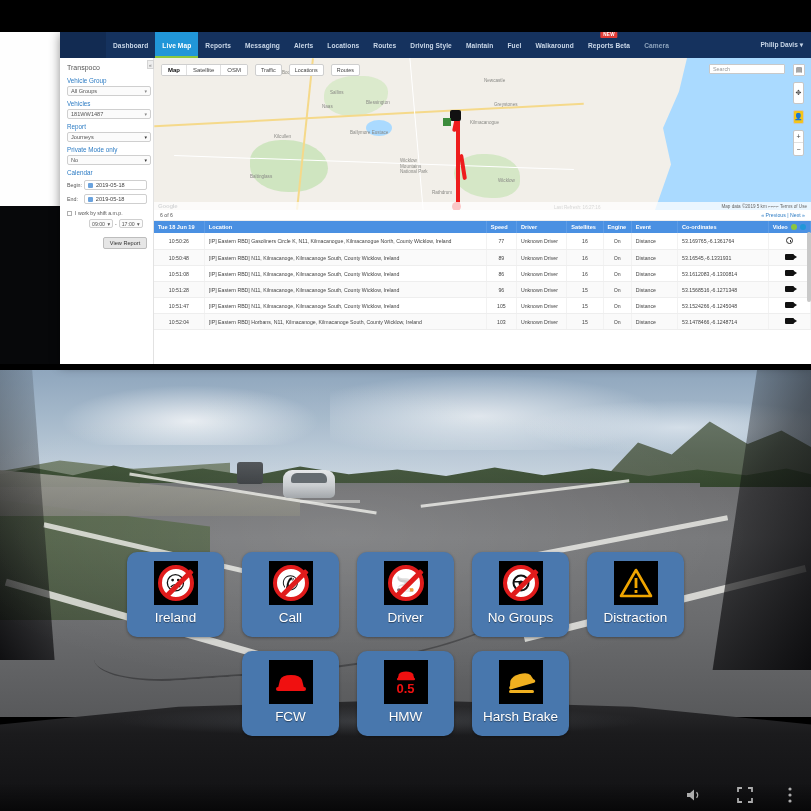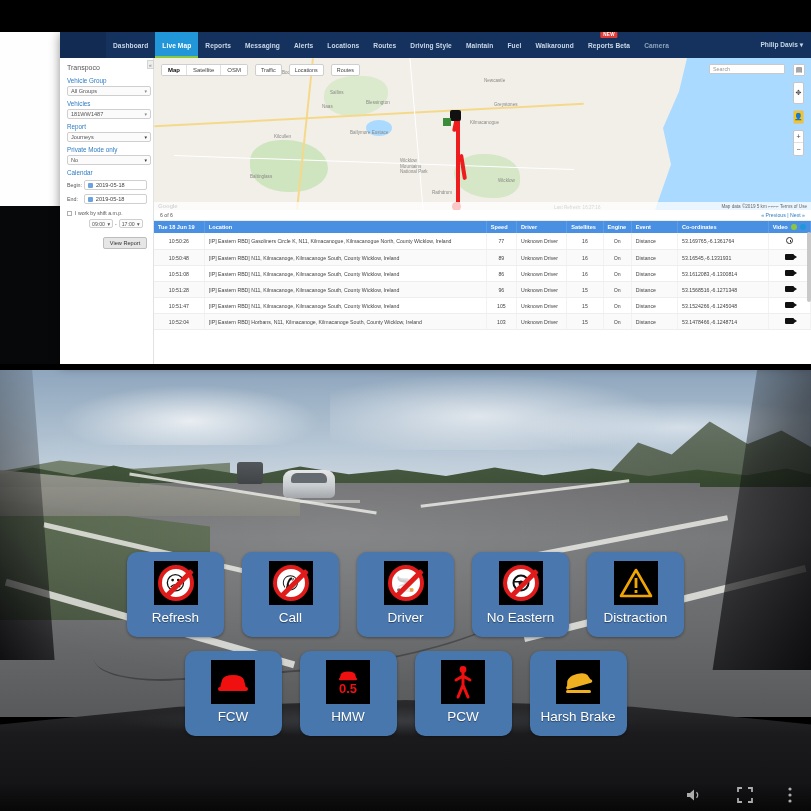--- a/index.html
+++ b/index.html
@@ -402,21 +402,21 @@
   <div class="event-grid">
 
     <div class="event-row row1">
 
       <div class="event-btn">
         <div class="event-ico">
           <div class="prohibit">
               <span class="glyph">☹</span>
             </div>
         </div>
-        <div class="event-lbl">Refresh</div>
+        <div class="event-lbl">Ireland</div>
       </div>
 
       <div class="event-btn">
         <div class="event-ico">
           <div class="prohibit">
               <span class="glyph">✆</span>
             </div>
         </div>
         <div class="event-lbl">Call</div>
       </div>
@@ -433,21 +433,21 @@
       <div class="event-btn">
         <div class="event-ico">
           <div class="prohibit">
             <svg width="20" height="20" viewBox="0 0 24 24" aria-hidden="true">
               <circle cx="12" cy="12" r="9" fill="none" stroke="#111" stroke-width="2.4"></circle>
               <circle cx="12" cy="12" r="3" fill="#111"></circle>
               <path d="M3.6 10.5h16.8M12 15v6" stroke="#111" stroke-width="2"></path>
             </svg>
           </div>
         </div>
-        <div class="event-lbl">No Eastern</div>
+        <div class="event-lbl">No Groups</div>
       </div>
 
       <div class="event-btn">
         <div class="event-ico">
           <svg width="34" height="32" viewBox="0 0 34 32" aria-hidden="true">
             <path d="M17 3 L32 29 L2 29 Z" fill="none" stroke="#f0a500" stroke-width="2.6" stroke-linejoin="round"></path>
             <rect x="15.6" y="11" width="2.8" height="10" fill="#f0a500"></rect>
             <rect x="15.6" y="23" width="2.8" height="3" fill="#f0a500"></rect>
           </svg>
         </div>
@@ -472,29 +472,20 @@
         <div class="event-ico" style="flex-direction:column;gap:0;">
           <svg width="22" height="13" viewBox="0 0 34 20" aria-hidden="true">
             <path d="M4 15 L6 8 Q8 4 17 4 Q26 4 28 8 L30 15 Z" fill="#f01010"></path>
             <rect x="3" y="14" width="28" height="3.4" rx="1.7" fill="#f01010"></rect>
           </svg>
           <span style="color:#f01010;font-size:13px;font-weight:bold;line-height:1;">0.5</span>
         </div>
         <div class="event-lbl">HMW</div>
       </div>
 
-      <div class="event-btn">
-        <div class="event-ico">
-          <svg width="22" height="34" viewBox="0 0 22 34" aria-hidden="true">
-            <circle cx="11" cy="4.5" r="3.4" fill="#f01010"></circle>
-            <path d="M11 8 L11 20 M11 11 L4 15 M11 11 L18 15 M11 20 L6 32 M11 20 L16 32" stroke="#f01010" stroke-width="3" stroke-linecap="round" fill="none"></path>
-          </svg>
-        </div>
-        <div class="event-lbl">PCW</div>
-      </div>
 
       <div class="event-btn">
         <div class="event-ico">
           <svg width="36" height="28" viewBox="0 0 36 28" aria-hidden="true">
             <g transform="rotate(-16 18 14)">
               <path d="M6 16 L8 10 Q11 6 19 6 Q27 6 29 10 L31 16 Z" fill="#f0b020"></path>
               <rect x="5" y="15" width="27" height="3.4" rx="1.7" fill="#f0b020"></rect>
             </g>
             <rect x="6" y="22" width="25" height="3" rx="1.5" fill="#f0b020"></rect>
           </svg>

